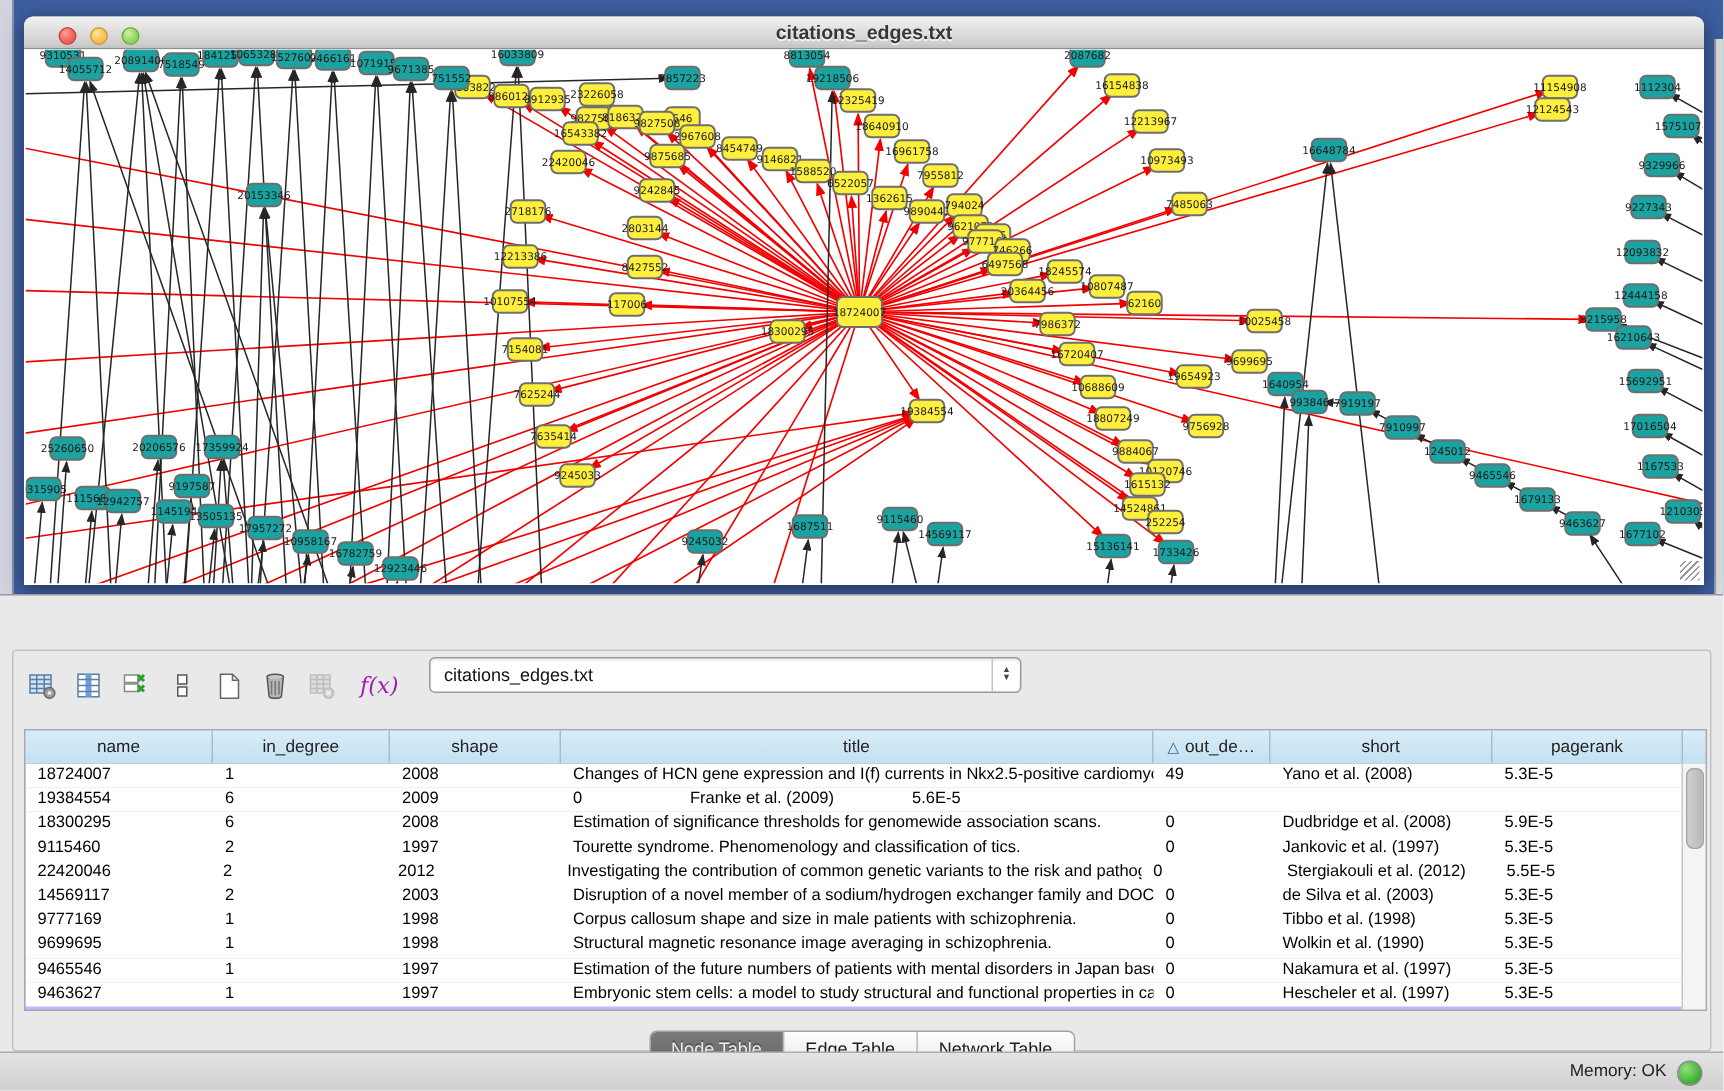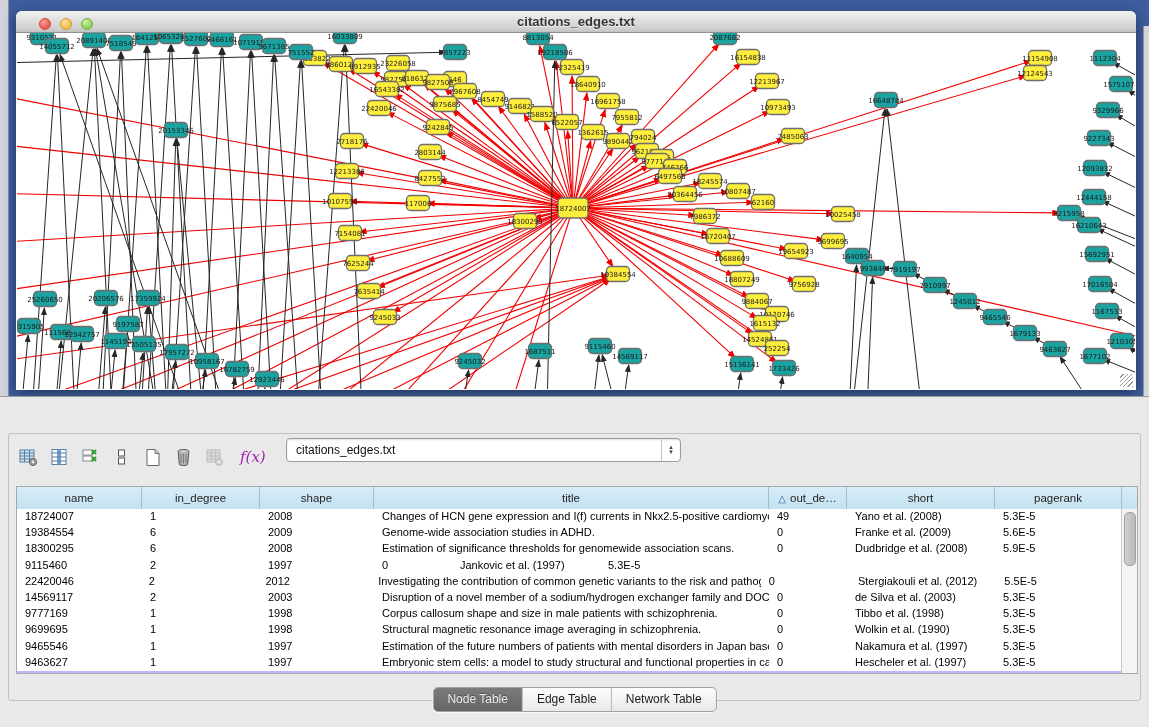--- a/index.html
+++ b/index.html
@@ -863,38 +863,38 @@
               <div class="td" style="width: 114px;">2008</div>
               <div class="td" style="width: 395px;">Changes of HCN gene expression and I(f) currents in Nkx2.5-positive cardiomyoc…</div>
               <div class="td" style="width: 78px;">49</div>
               <div class="td" style="width: 148px;">Yano et al. (2008)</div>
               <div class="td" style="width: 127px;">5.3E-5</div>
             </div>
             <div class="tr">
               <div class="td" style="width: 125px;">19384554</div>
               <div class="td" style="width: 118px;">6</div>
               <div class="td" style="width: 114px;">2009</div>
-              <div class="td" style="width: 395px;">Genome-wide association studies in ADHD.</div>
               <div class="td" style="width: 78px;">0</div>
               <div class="td" style="width: 148px;">Franke et al. (2009)</div>
               <div class="td" style="width: 127px;">5.6E-5</div>
             </div>
             <div class="tr">
               <div class="td" style="width: 125px;">18300295</div>
               <div class="td" style="width: 118px;">6</div>
               <div class="td" style="width: 114px;">2008</div>
               <div class="td" style="width: 395px;">Estimation of significance thresholds for genomewide association scans.</div>
               <div class="td" style="width: 78px;">0</div>
               <div class="td" style="width: 148px;">Dudbridge et al. (2008)</div>
               <div class="td" style="width: 127px;">5.9E-5</div>
             </div>
             <div class="tr">
               <div class="td" style="width: 125px;">9115460</div>
               <div class="td" style="width: 118px;">2</div>
               <div class="td" style="width: 114px;">1997</div>
+              <div class="td" style="width: 395px;">Tourette syndrome. Phenomenology and classification of tics.</div>
               <div class="td" style="width: 78px;">0</div>
               <div class="td" style="width: 148px;">Jankovic et al. (1997)</div>
               <div class="td" style="width: 127px;">5.3E-5</div>
             </div>
             <div class="tr">
               <div class="td" style="width: 125px;">22420046</div>
               <div class="td" style="width: 118px;">2</div>
               <div class="td" style="width: 114px;">2012</div>
               <div class="td" style="width: 395px;">Investigating the contribution of common genetic variants to the risk and pathogen…</div>
               <div class="td" style="width: 78px;">0</div>
@@ -952,14 +952,18 @@
         </div>
       </div>
 
       <div id="tabs">
           <div class="tab sel">Node Table</div>
           <div class="tab">Edge Table</div>
           <div class="tab">Network Table</div>
         </div>
     </div>
 
+    <div id="statusbar">
+      <span id="mem">Memory: OK</span>
+      <span id="mem-led"></span>
+    </div>
   </div>
 </div>
 
 </body></html>

